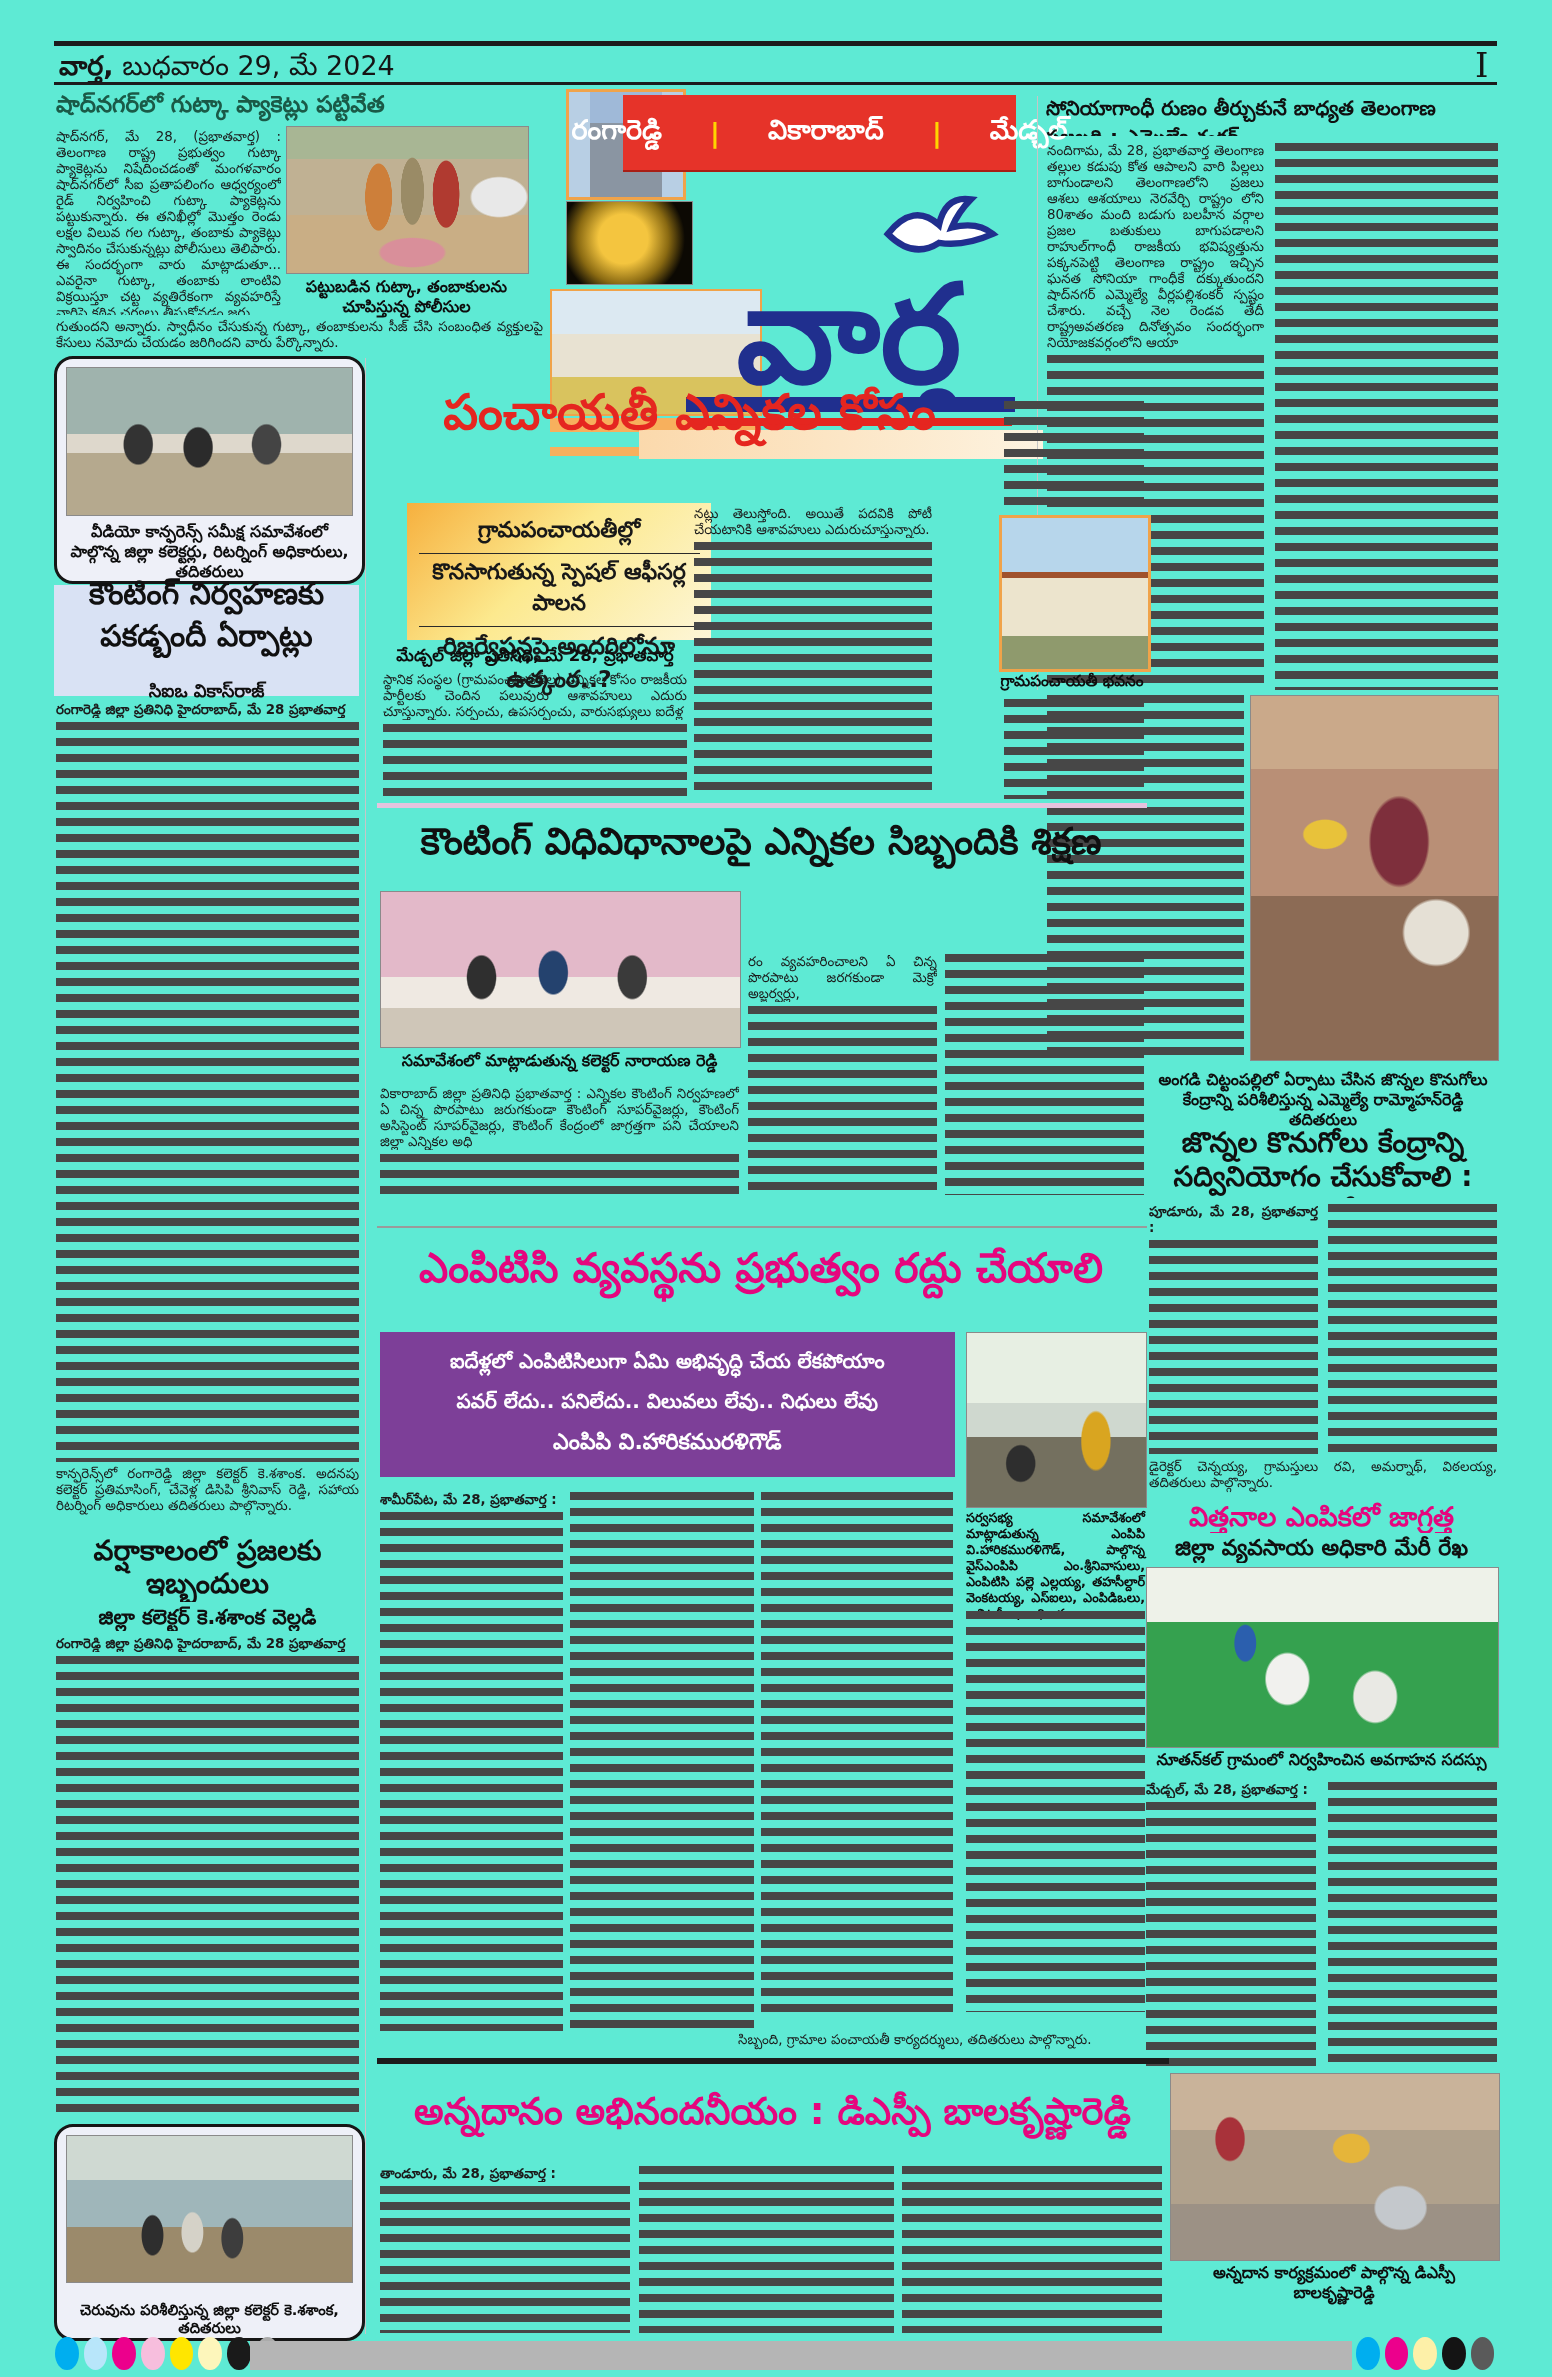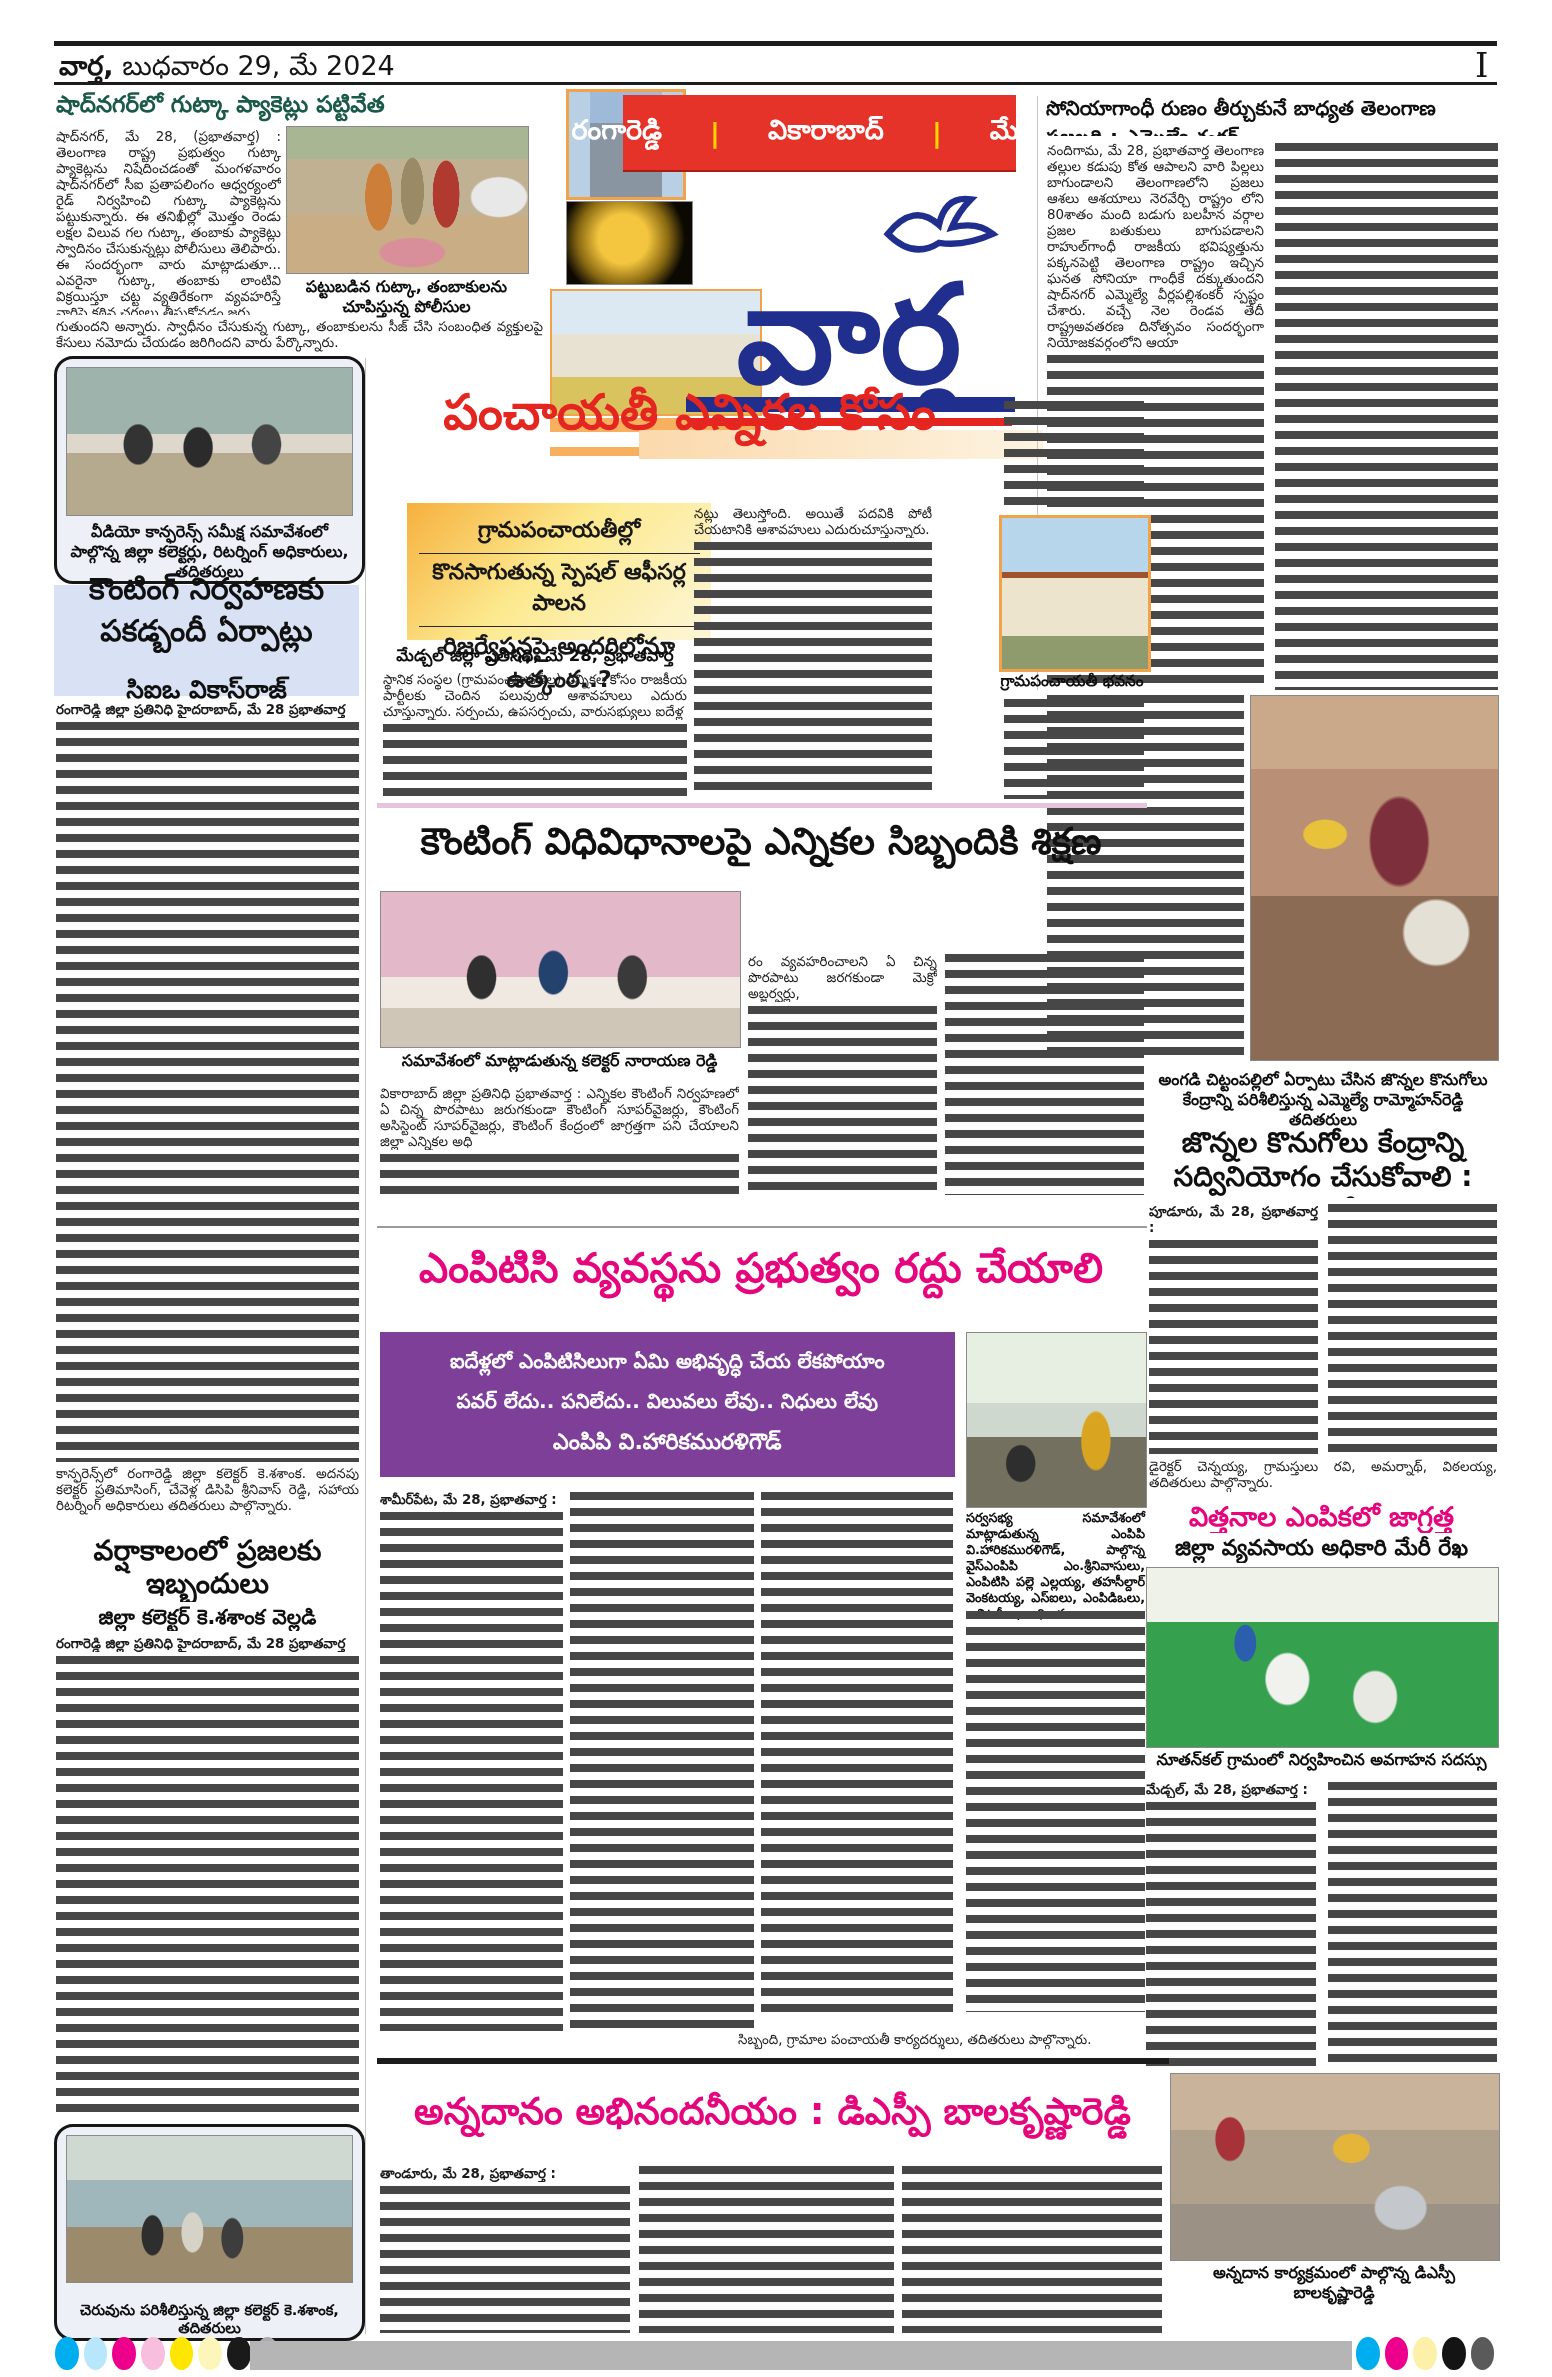--- a/index.html
+++ b/index.html
@@ -1,16 +1,16 @@
 <!DOCTYPE html>
 <html style="font-size:10.2px"><head>
 <meta charset="utf-8">
 <style>
   html,body{margin:0;padding:0;background:#9a9a9a;}
-  .page{position:relative;width:1552px;height:2377px;background:#ffffff;
+  .page{position:relative;width:1552px;height:2377px;background:#5eead4;
         font-family:"DejaVu Sans",sans-serif;color:#151515;overflow:hidden;}
   .abs{position:absolute;}
   .hrule{background:#1c1c1c;}
   .vrule{background:#c6c6c6;}
   .photo{border:0.6px solid #8a8a8a;}
   .cap{font-weight:bold;text-align:center;color:#0d0d0d;line-height:1.25;}
   .bodytxt{font-size:13.4px;line-height:16px;text-align:justify;color:#1b1b1b;overflow:hidden;}
   .dl{font-weight:bold;}
   .greek{background-image:repeating-linear-gradient(to bottom,#474747 0 8.3px,transparent 8.3px 16px);}
   .col{display:flex;flex-direction:column;overflow:hidden;}
@@ -215,21 +215,21 @@
         radial-gradient(ellipse 25.5px 35px at 25% 52%, #333333 0 55%, transparent 60%),
         radial-gradient(ellipse 25.5px 35px at 46% 54%, #2b2b2b 0 55%, transparent 60%),
         radial-gradient(ellipse 25.5px 35px at 70% 52%, #444444 0 55%, transparent 60%),
         linear-gradient(180deg,#9fb3ad 0 45%, #ded8cc 45% 58%, #b5a98e 58% 100%);"></div>
     <div class="cap" style="margin:6.4px 9px 0;font-size:16px;">వీడియో కాన్ఫరెన్స్ సమీక్ష సమావేశంలో పాల్గొన్న జిల్లా కలెక్టర్లు, రిటర్నింగ్ అధికారులు, తదితరులు</div>
   </div>
 
   <div class="abs" style="left:54px;top:585px;width:305px;height:111px;background:#d9e2f4;display:flex;flex-direction:column;align-items:center;justify-content:center;">
     <span class="hl-black" style="font-size:30px;">కౌంటింగ్ నిర్వహణకు</span>
     <span class="hl-black" style="font-size:30px;">పకడ్బందీ ఏర్పాట్లు</span>
-    <span class="hl-black" style="font-size:25px;margin-top:20px;">సిఐఒ వికాస్‌రాజ్</span>
+    <span class="hl-black" style="font-size:18px;margin-top:20px;">సిఐఒ వికాస్‌రాజ్</span>
   </div>
   <div class="abs col" style="left:56px;top:702px;width:303px;height:760px;">
     <div class="bodytxt"><b class="dl">రంగారెడ్డి జిల్లా ప్రతినిధి హైదరాబాద్, మే 28 ప్రభాతవార్త</b></div>
     <div class="greek fill"></div>
   </div>
   <div class="abs bodytxt" style="left:56px;top:1466px;width:303px;height:63px;">కాన్ఫరెన్స్‌లో రంగారెడ్డి జిల్లా కలెక్టర్ కె.శశాంక. అదనపు కలెక్టర్ ప్రతిమాసింగ్, చేవెళ్ల డిసిపి శ్రీనివాస్ రెడ్డి, సహాయ రిటర్నింగ్ అధికారులు తదితరులు పాల్గొన్నారు.</div>
 
   <div class="abs hl-black" style="left:56px;top:1534px;width:303px;height:68px;font-size:28px;line-height:33px;overflow:hidden;">
     <span style="display:block;">వర్షాకాలంలో ప్రజలకు ఇబ్బందులు</span>
     <span style="display:block;">తలెత్తకుండా చర్యలు చేపట్టాలి</span>

